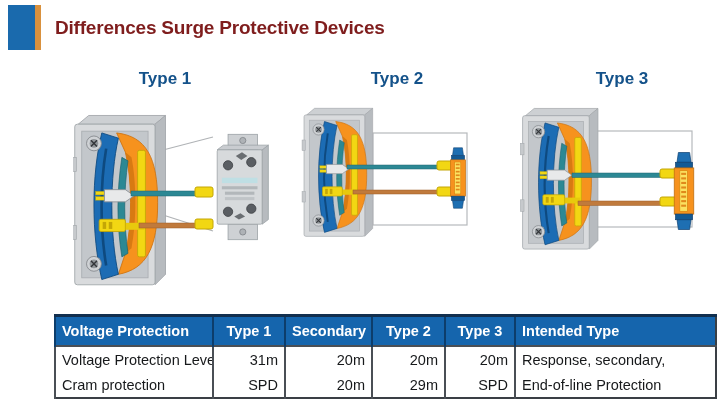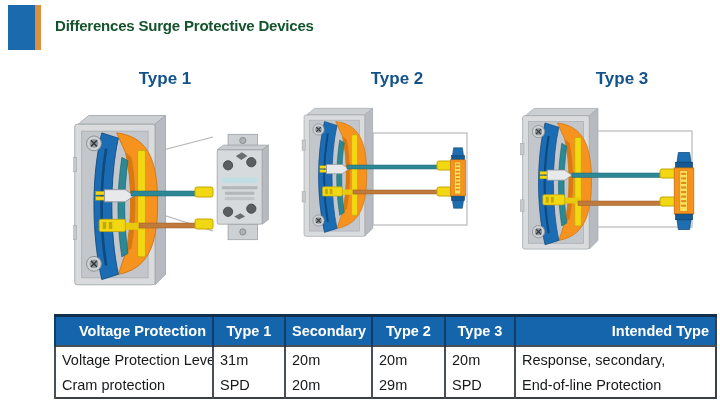--- a/index.html
+++ b/index.html
@@ -9,21 +9,21 @@
     background: #ffffff;
     overflow: hidden;
     font-family: "Liberation Sans", sans-serif;
   }
   .brand-mark { position: absolute; left: 8px; top: 5px; width: 33px; height: 45px; }
   .brand-mark .blue-block { position: absolute; left: 0; top: 0; width: 27px; height: 45px; background: #1a6aad; }
   .brand-mark .orange-strip { position: absolute; right: 0; top: 0; width: 6px; height: 45px; background: #d9913e; }
 
   .page-title {
     position: absolute; left: 55px; top: 17px;
-    font-size: 15px; font-weight: bold; color: #14532d;
+    font-size: 19px; font-weight: bold; color: #7f1d1d;
     letter-spacing: -0.2px; white-space: nowrap;
   }
 
   .type-label {
     position: absolute; top: 69px;
     transform: translateX(-50%);
     font-size: 17px; font-weight: bold; color: #14528a;
     white-space: nowrap;
   }
   #type1-label { left: 165px; }
@@ -38,34 +38,34 @@
   table.spd {
     position: absolute; left: 54px; top: 314px;
     width: 661px;
     border-collapse: collapse;
     table-layout: fixed;
     font-size: 14.5px; color: #17191b;
     border: 2px solid #3a3f45;
   }
   table.spd th {
     background: #1565ad; color: #ffffff;
-    font-weight: bold; text-align: right;
+    font-weight: bold; text-align: left;
     padding: 3px 6px; height: 22px;
     border-top: 3px solid #122f4e;
     border-left: 2px solid #0d3d6b;
     white-space: nowrap; overflow: hidden;
   }
   table.spd th.center { text-align: center; }
   table.spd td {
     padding: 2px 6px; height: 21px;
     border-left: 2px solid #4a4f55;
     background: #ffffff;
     white-space: nowrap; overflow: hidden;
   }
-  table.spd td.center { text-align: left; }
+  table.spd td.center { text-align: right; }
   table.spd tr.rule td { border-top: 2px solid #4a4f55; }
   table.spd tr.norule td { border-top: none; }
 </style>
 </head>
 <body>
 
 <svg width="0" height="0" style="position:absolute" aria-hidden="true">
   <defs>
     <symbol id="sym-enclosure" viewBox="0 0 110 200">
       <polygon points="6,12 18,2 106,2 94,12" fill="#cdd0d3" stroke="#a3a7ab" stroke-width="1"></polygon>

